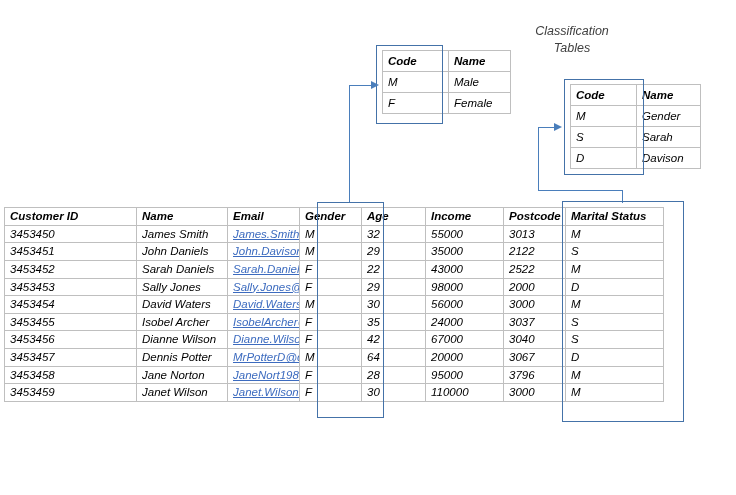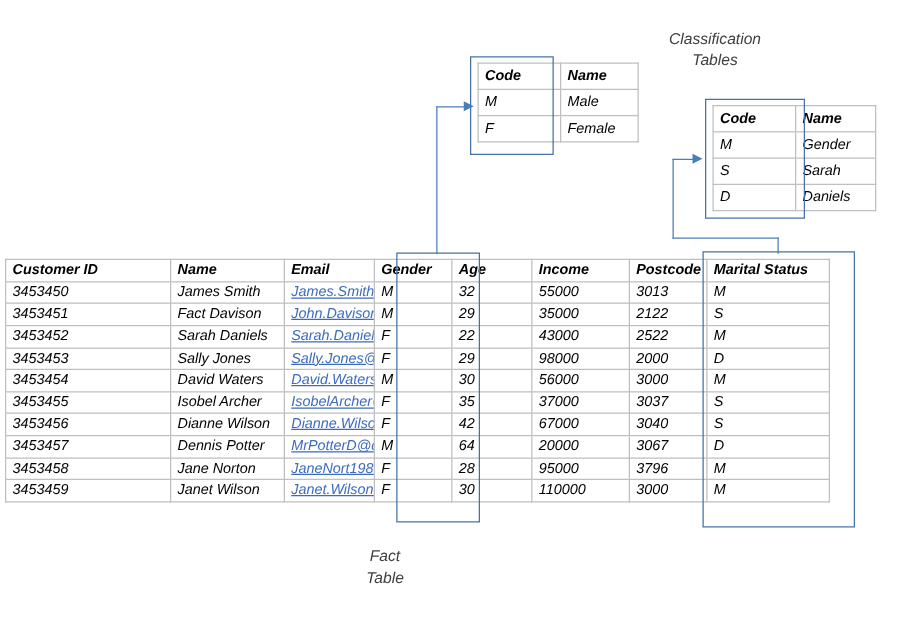--- a/index.html
+++ b/index.html
@@ -201,21 +201,21 @@
       <tr>
         <td>M</td>
         <td>Gender</td>
       </tr>
       <tr>
         <td>S</td>
         <td>Sarah</td>
       </tr>
       <tr>
         <td>D</td>
-        <td>Daniels</td>
+        <td>Davison</td>
       </tr>
     </tbody>
   </table>
   <div class="hl-box" id="marital-table-highlight"></div>
 
   <div class="conn conn-v" id="g-conn-v"></div>
   <div class="conn conn-h" id="g-conn-h"></div>
   <div class="arrow" id="g-arrow"></div>
 
   <div class="conn conn-v" id="m-conn-v1"></div>
@@ -253,21 +253,21 @@
           <td>James Smith</td>
           <td><a class="email-link" href="#">James.Smith@</a></td>
           <td>M</td>
           <td>32</td>
           <td>55000</td>
           <td>3013</td>
           <td>M</td>
         </tr>
         <tr>
           <td>3453451</td>
-          <td>Fact Davison</td>
+          <td>John Daniels</td>
           <td><a class="email-link" href="#">John.Davison@</a></td>
           <td>M</td>
           <td>29</td>
           <td>35000</td>
           <td>2122</td>
           <td>S</td>
         </tr>
         <tr>
           <td>3453452</td>
           <td>Sarah Daniels</td>
@@ -297,21 +297,21 @@
           <td>56000</td>
           <td>3000</td>
           <td>M</td>
         </tr>
         <tr>
           <td>3453455</td>
           <td>Isobel Archer</td>
           <td><a class="email-link" href="#">IsobelArcher@</a></td>
           <td>F</td>
           <td>35</td>
-          <td>37000</td>
+          <td>24000</td>
           <td>3037</td>
           <td>S</td>
         </tr>
         <tr>
           <td>3453456</td>
           <td>Dianne Wilson</td>
           <td><a class="email-link" href="#">Dianne.Wilson</a></td>
           <td>F</td>
           <td>42</td>
           <td>67000</td>
@@ -347,16 +347,14 @@
           <td>110000</td>
           <td>3000</td>
           <td>M</td>
         </tr>
       </tbody>
   </table>
 
   <div class="hl-box" id="gender-highlight"></div>
   <div class="hl-box" id="marital-highlight"></div>
 
-  <div class="caption" id="fact-caption">Fact
-Table</div>
 
 </div>
 
 </body></html>

